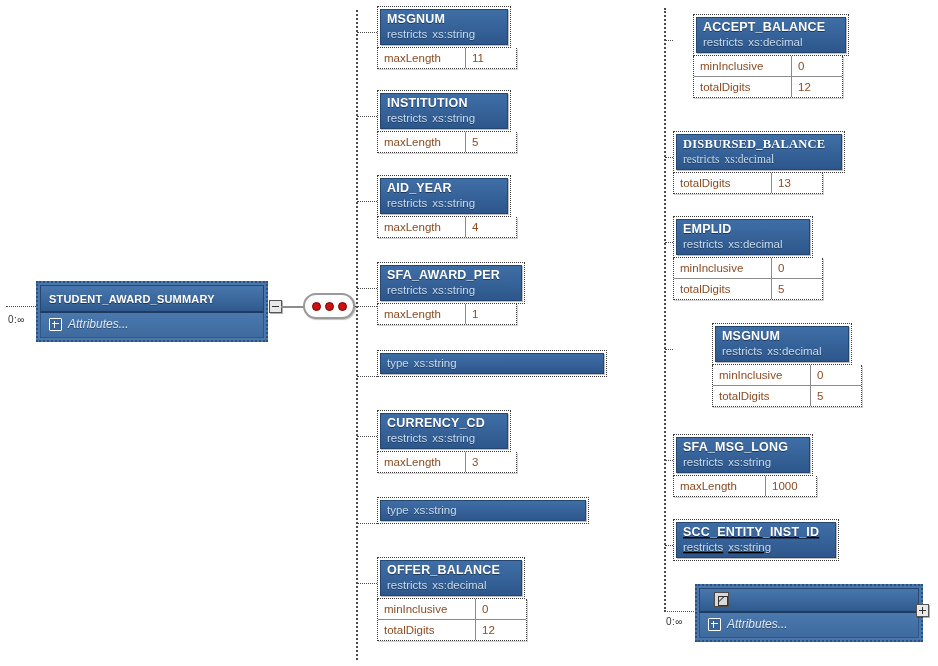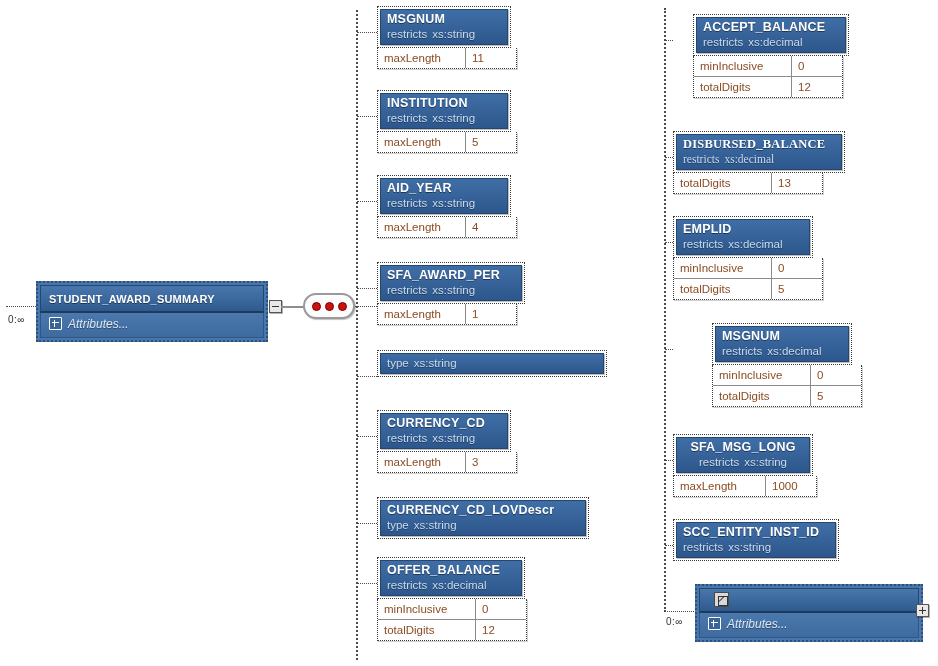--- a/index.html
+++ b/index.html
@@ -66,21 +66,21 @@
   .elhdr{
     background:linear-gradient(#4877ad,#2f5a8e);
     border:1px solid #24466f;border-bottom:2px solid #1d3b5f;
     padding:3px 8px 4px 8px;box-sizing:border-box;
   }
   .elhdr .title{font-size:11px;}
   .elbody{
     background:linear-gradient(#4b79ad,#3e6a9e);
     border:1px solid #2d578c;border-top:none;
     padding:4px 8px 6px 8px;box-sizing:border-box;
-    display:flex;gap:6px;
+    display:flex;align-items:center;gap:6px;
   }
   .attr-label{
     color:#dfe9f4;font-size:12px;font-style:italic;white-space:nowrap;
     text-shadow:0 1px 0 rgba(0,0,0,0.35);
   }
   .plusglyph{
     width:11px;height:11px;flex:none;position:relative;
     border:1px solid #ffffff;border-radius:1px;background:#3a6496;
   }
   .plusglyph:before,.plusglyph:after{
@@ -248,21 +248,20 @@
         <div class="facets" style="width: 140px;">
           <div class="frow">
             <div class="fname" style="width: 88px;">maxLength</div>
             <div class="fval">3</div>
           </div>
         </div>
       </div>
       <div class="node" style="left: 377px; top: 497px;">
         <div class="nodebox" style="width: 212px;">
           <div class="hdr">
-            <div class="title">CURRENCY_CD_LOVDescr</div>
             <div class="subtitle"><span class="kw">type</span><span class="tp">xs:string</span></div>
           </div>
         </div>
       </div>
       <div class="node" style="left: 377px; top: 557px;">
         <div class="nodebox" style="width: 148px;">
           <div class="hdr">
             <div class="title">OFFER_BALANCE</div>
             <div class="subtitle"><span class="kw">restricts</span><span class="tp">xs:decimal</span></div>
           </div>
@@ -342,35 +341,35 @@
             <div class="fname" style="width: 98px;">minInclusive</div>
             <div class="fval">0</div>
           </div>
           <div class="frow">
             <div class="fname" style="width: 98px;">totalDigits</div>
             <div class="fval">5</div>
           </div>
         </div>
       </div>
       <div class="node" style="left: 673px; top: 434px;">
-        <div class="nodebox" style="width: 140px; text-align: center;">
+        <div class="nodebox" style="width: 140px;">
           <div class="hdr">
             <div class="title">SFA_MSG_LONG</div>
             <div class="subtitle"><span class="kw">restricts</span><span class="tp">xs:string</span></div>
           </div>
         </div>
         <div class="facets" style="width: 144px;">
           <div class="frow">
             <div class="fname" style="width: 92px;">maxLength</div>
             <div class="fval">1000</div>
           </div>
         </div>
       </div>
       <div class="node" style="left: 673px; top: 519px;">
-        <div class="nodebox" style="width: 166px;">
+        <div class="nodebox" style="width: 166px; text-decoration: underline;">
           <div class="hdr">
             <div class="title">SCC_ENTITY_INST_ID</div>
             <div class="subtitle"><span class="kw">restricts</span><span class="tp">xs:string</span></div>
           </div>
         </div>
       </div>
     </div>
 
   <div class="hline thin" style="left:664px;top:611px;width:32px;"></div>
   <div class="occ" style="left:666px;top:616px;">0:∞</div>

